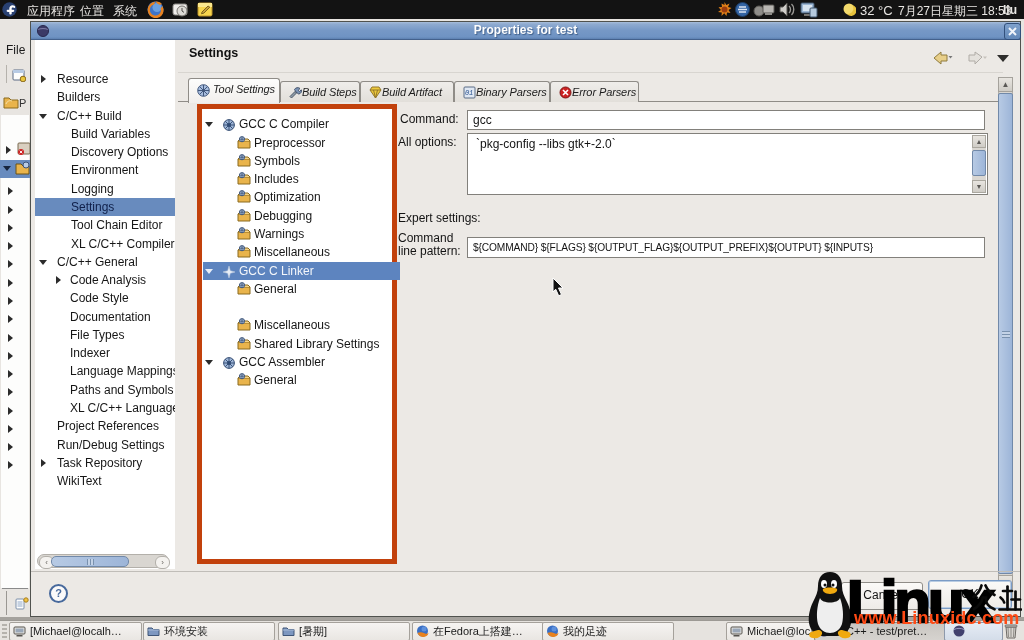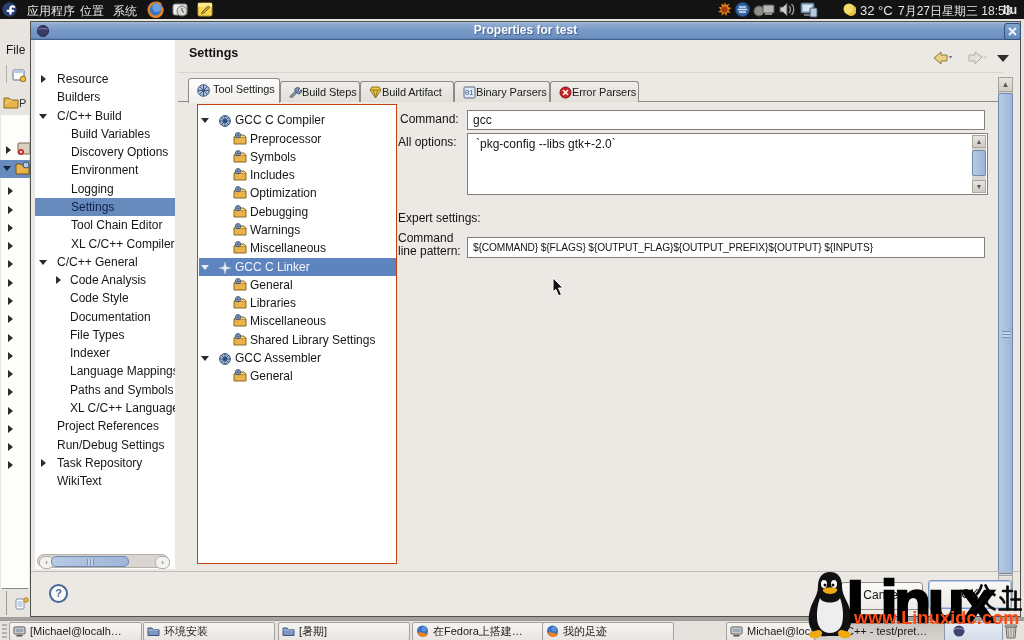--- a/index.html
+++ b/index.html
@@ -20,25 +20,25 @@
 #filterbox{left:2px;top:5px;width:128px;height:19px;background:#fff;border:1px solid #999690;border-radius:2px;color:#9a9792;font-size:12px;line-height:18px;}
 .trow{position:absolute;left:0;width:140px;height:18px;font-size:12px;line-height:18px;color:#161616;white-space:nowrap;overflow:hidden;}
 .tsel{background:#688bbe;}
 .arr{position:absolute;width:0;height:0;}
 .arr.r{border-top:4px solid transparent;border-bottom:4px solid transparent;border-left:5px solid #2b2b2b;}
 .arr.d{border-left:4px solid transparent;border-right:4px solid transparent;border-top:5px solid #2b2b2b;}
 
 #settingshdr{left:158px;top:24px;font-size:12.5px;font-weight:bold;color:#111;}
 #hsep{left:147px;top:50px;width:825px;height:1px;background:#d8d5d0;}
 
-.tab{position:absolute;top:59px;height:20px;white-space:nowrap;background:linear-gradient(#efedea,#e2dfda);border:1px solid #8f8c87;border-bottom:none;border-radius:3px 3px 0 0;font-size:11px;line-height:20px;color:#1c1c1c;letter-spacing:-0.1px;}
+.tab{position:absolute;top:59px;height:20px;white-space:nowrap;background:linear-gradient(#efedea,#e2dfda);border:1px solid #8f8c87;border-bottom:none;border-radius:3px 3px 0 0;font-size:11px;line-height:20px;color:#1c1c1c;letter-spacing:-0.1px;font-style:italic;}
 .tab.active{top:56px;height:24px;background:linear-gradient(#fdfdfc,#f1efec);z-index:3;}
 #tabline{left:147px;top:79px;width:825px;height:1px;background:#8f8c87;}
 
-#ttree{left:166px;top:82px;width:200px;height:460px;background:#fff;border:1px solid #c2410c;box-sizing:border-box;}
+#ttree{left:166px;top:82px;width:200px;height:460px;background:#fff;border:5px solid #c2410c;box-sizing:border-box;}
 .ttrow{position:absolute;left:1px;width:197px;height:18px;font-size:12px;line-height:18px;color:#161616;white-space:nowrap;}
 .ttsel{background:#5d84bf;color:#f4f6fa;}
 
 .flabel{position:absolute;font-size:12px;color:#141414;}
 .field{position:absolute;background:#fff;border:1px solid #82807b;font-size:12px;color:#141414;box-sizing:border-box;}
 
 .sb{position:absolute;background:#d9d6d1;border:1px solid #b3b0aa;box-sizing:border-box;}
 .sbthumb{position:absolute;background:linear-gradient(90deg,#b7cae4,#9db5d8);border:1px solid #7189a9;border-radius:2px;box-sizing:border-box;}
 
 #fsep{left:0px;top:549px;width:989px;height:1px;background:#c0bdb8;}
@@ -396,29 +396,20 @@
       </div>
 <div class="ttrow" style="top:171px">
         <span style="position:absolute;left:34px;top:2px"><svg width="14" height="13" viewBox="0 0 14 13">
             <path d="M1 5h12v7H1z" fill="#e9b44c" stroke="#8a6a1e"></path>
             <path d="M1 5l2-2h8l2 2" fill="#f6d488" stroke="#8a6a1e"></path>
             <circle cx="5" cy="3.2" r="2.6" fill="#b9cce6" stroke="#3c5377"></circle>
             <path d="M5 1v4.4M2.8 3.2h4.4" stroke="#3c5377" stroke-width=".9"></path>
           </svg></span>
         <span style="position:absolute;left:51px;">General</span>
       </div>
-<div class="ttrow" style="top:189px">
-        <span style="position:absolute;left:34px;top:2px"><svg width="14" height="13" viewBox="0 0 14 13">
-            <path d="M1 5h12v7H1z" fill="#e9b44c" stroke="#8a6a1e"></path>
-            <path d="M1 5l2-2h8l2 2" fill="#f6d488" stroke="#8a6a1e"></path>
-            <circle cx="5" cy="3.2" r="2.6" fill="#b9cce6" stroke="#3c5377"></circle>
-            <path d="M5 1v4.4M2.8 3.2h4.4" stroke="#3c5377" stroke-width=".9"></path>
-          </svg></span>
-        <span style="position:absolute;left:51px;">Libraries</span>
-      </div>
 <div class="ttrow" style="top:207px">
         <span style="position:absolute;left:34px;top:2px"><svg width="14" height="13" viewBox="0 0 14 13">
             <path d="M1 5h12v7H1z" fill="#e9b44c" stroke="#8a6a1e"></path>
             <path d="M1 5l2-2h8l2 2" fill="#f6d488" stroke="#8a6a1e"></path>
             <circle cx="5" cy="3.2" r="2.6" fill="#b9cce6" stroke="#3c5377"></circle>
             <path d="M5 1v4.4M2.8 3.2h4.4" stroke="#3c5377" stroke-width=".9"></path>
           </svg></span>
         <span style="position:absolute;left:51px;">Miscellaneous</span>
       </div>
 <div class="ttrow" style="top:226px">

